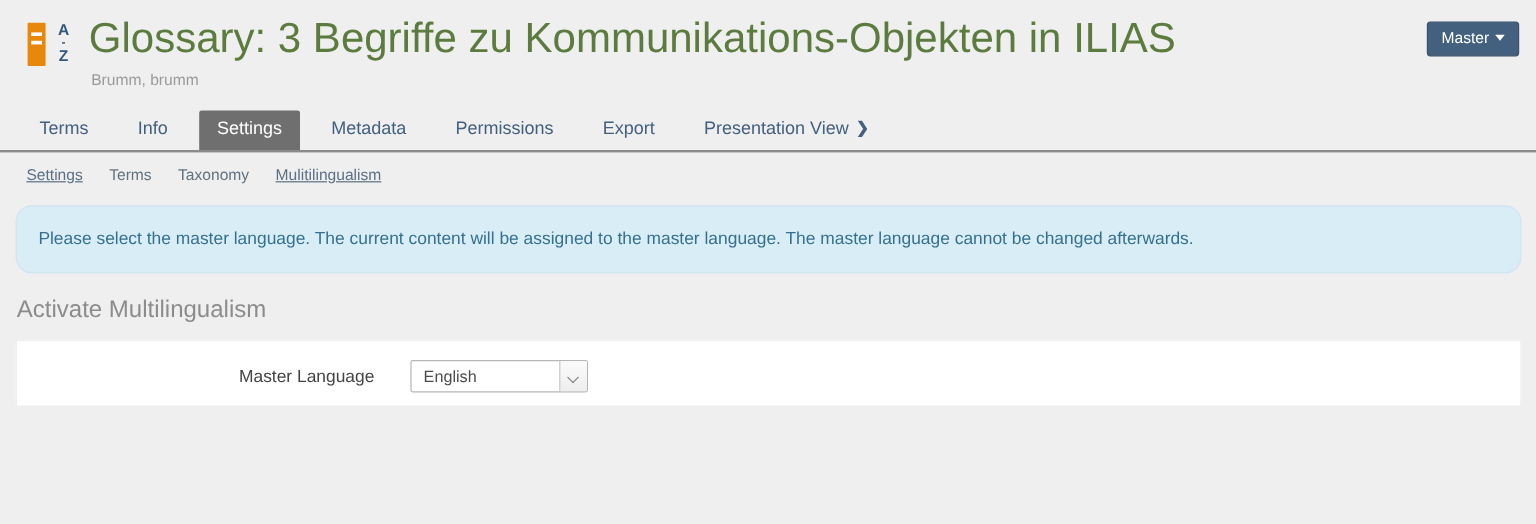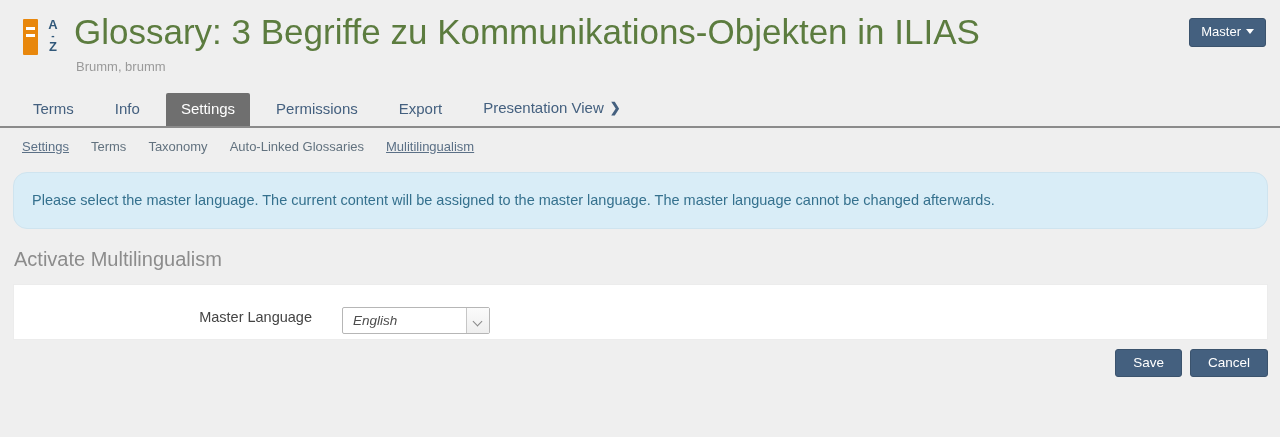--- a/index.html
+++ b/index.html
@@ -208,21 +208,22 @@
   
   .form-panel {
     margin: 12px 12px 0 13px;
     background: #ffffff;
     border: 1px solid #ececec;
     height: 54px;
     position: relative;
   }
   .form-row {
     display: flex;
-    padding-top: 22px;
+    align-items: center;
+    padding-top: 16px;
   }
   .form-label {
     width: 298px;
     text-align: right;
     padding-right: 30px;
     font-size: 14.5px;
     line-height: 20px;
     color: #444444;
   }
   .select-wrap {
@@ -235,21 +236,20 @@
     box-sizing: border-box;
     cursor: pointer;
   }
   .select-value {
     position: absolute;
     left: 10px;
     top: 4px;
     font-size: 13.5px;
     line-height: 18px;
     color: #4c4c4c;
-    font-style: italic;
   }
   .select-arrow {
     position: absolute;
     right: 0;
     top: 0;
     width: 23px;
     height: 25px;
     background: linear-gradient(#fbfbfb, #eeeeee);
     border-left: 1px solid #c6c6c6;
     box-sizing: border-box;
@@ -314,50 +314,46 @@
       </button>
 
     </div>
   </div>
 
   <div class="tabs-wrap">
     <div class="tabs">
       <div class="tab">Terms</div>
       <div class="tab">Info</div>
       <div class="tab active">Settings</div>
+      <div class="tab">Metadata</div>
       <div class="tab">Permissions</div>
       <div class="tab">Export</div>
       <div class="tab">
         <span>Presentation View</span><span class="chevron-right">❯</span>
       </div>
     </div>
   </div>
 
   <div class="subtabs">
     <div class="subtab link">Settings</div>
     <div class="subtab plain">Terms</div>
     <div class="subtab plain">Taxonomy</div>
-    <div class="subtab plain">Auto-Linked Glossaries</div>
     <div class="subtab link">Mulitilingualism</div>
   </div>
 
   <div class="info-box">
     <div class="info-text">Please select the master language. The current content will be assigned to the master language. The master language cannot be changed afterwards.</div>
   </div>
 
   <h2 class="section-heading">Activate Multilingualism</h2>
 
   <div class="form-panel">
     <div class="form-row">
       <div class="form-label">Master Language</div>
       <div class="select-wrap">
         <span class="select-value">English</span>
         <span class="select-arrow"></span>
       </div>
     </div>
   </div>
 
-  <div class="form-footer">
-    <button class="btn">Save</button>
-    <button class="btn">Cancel</button>
-  </div>
 
 </div>
 
 </body></html>

